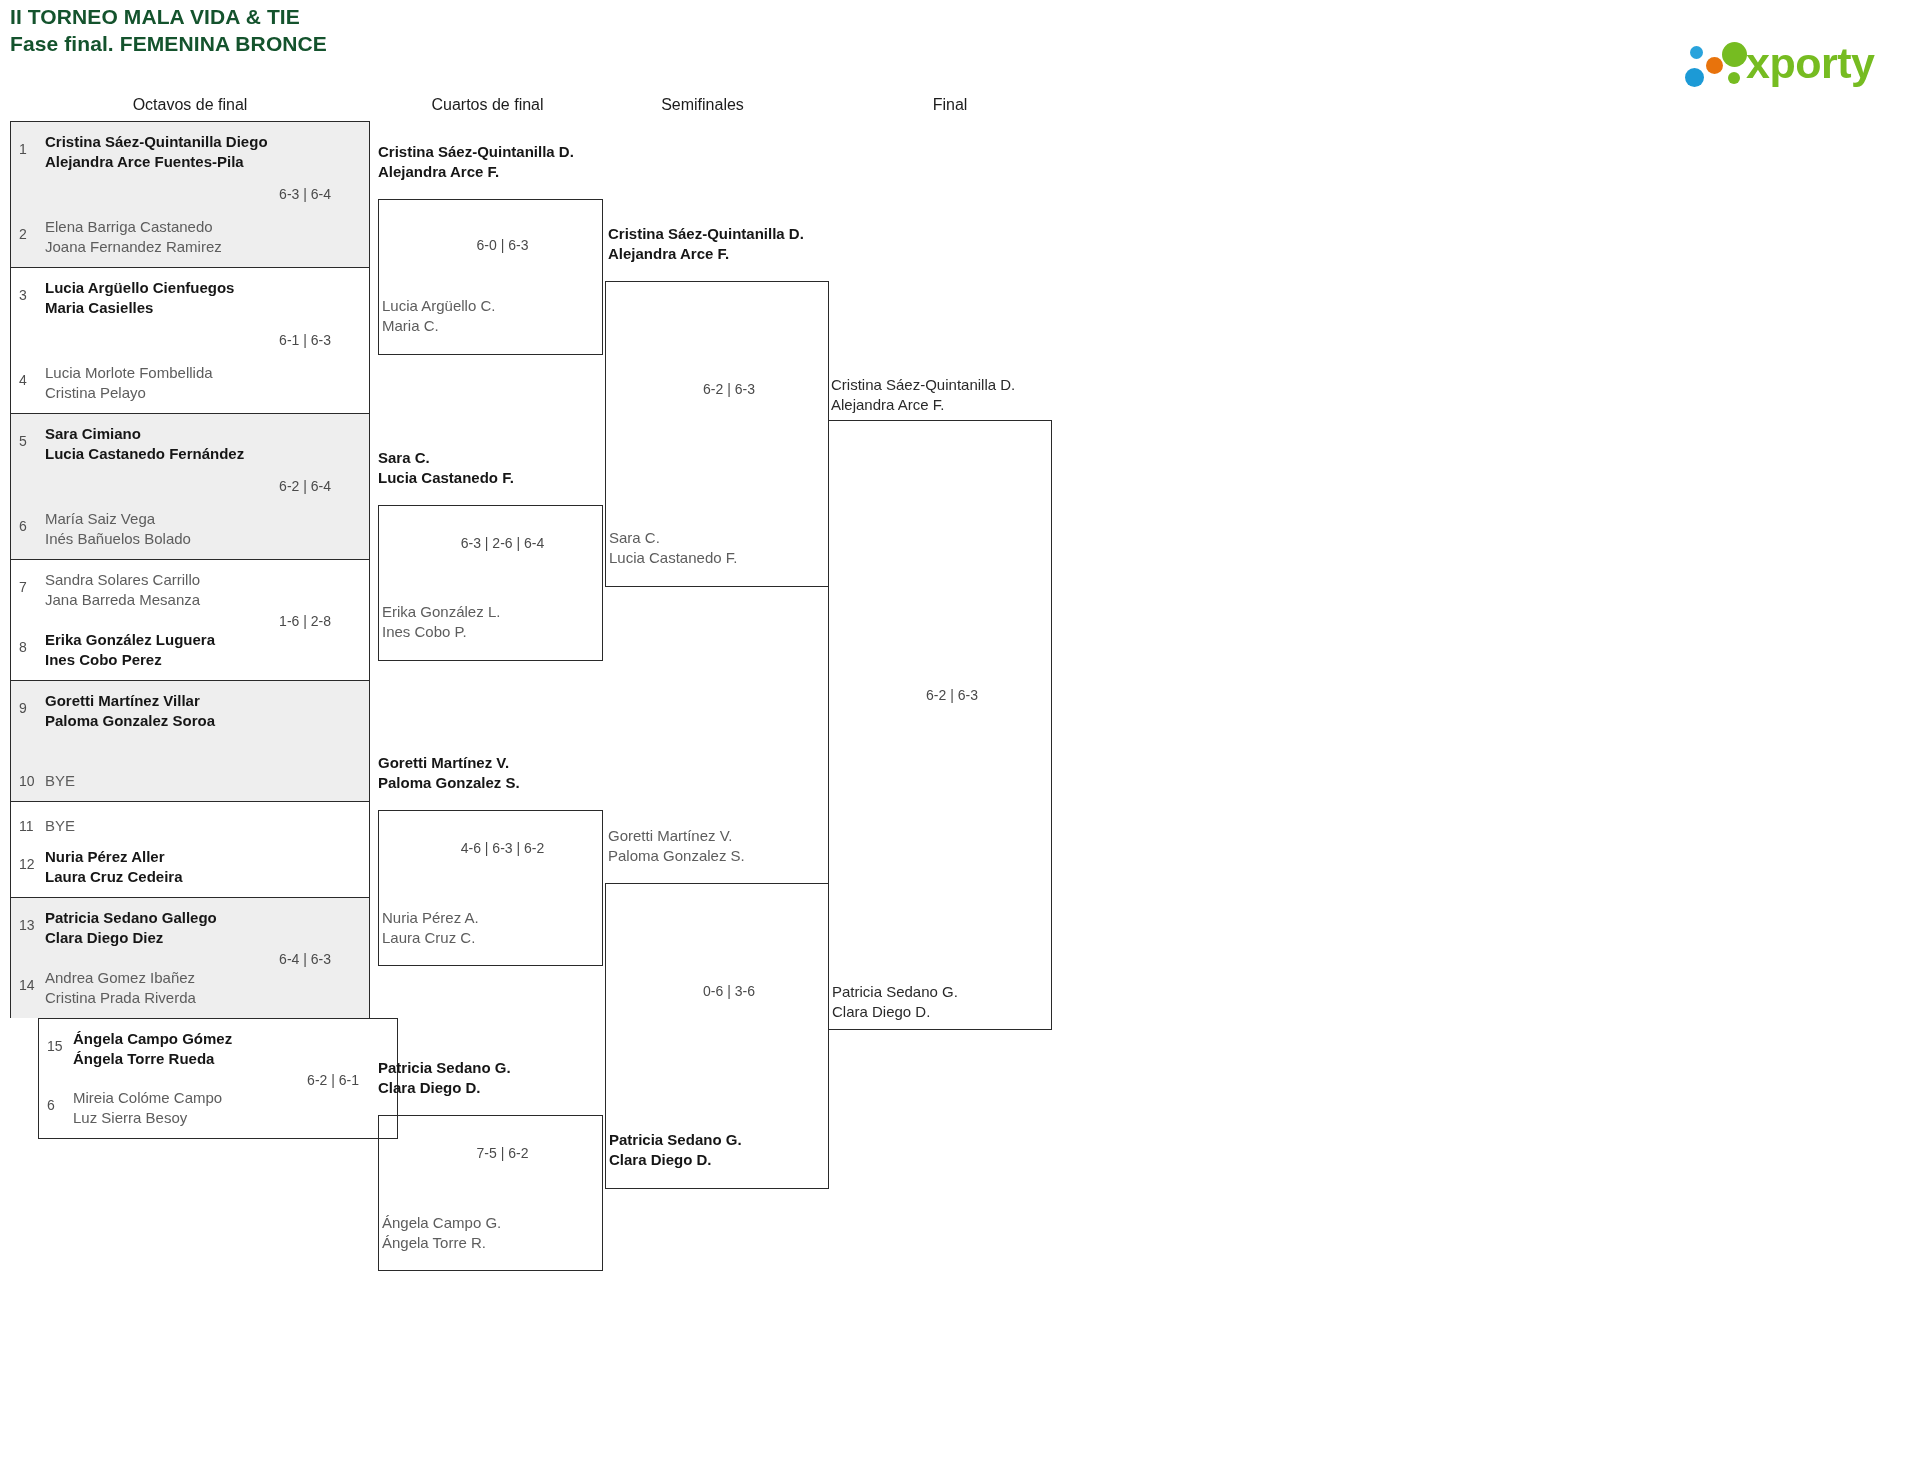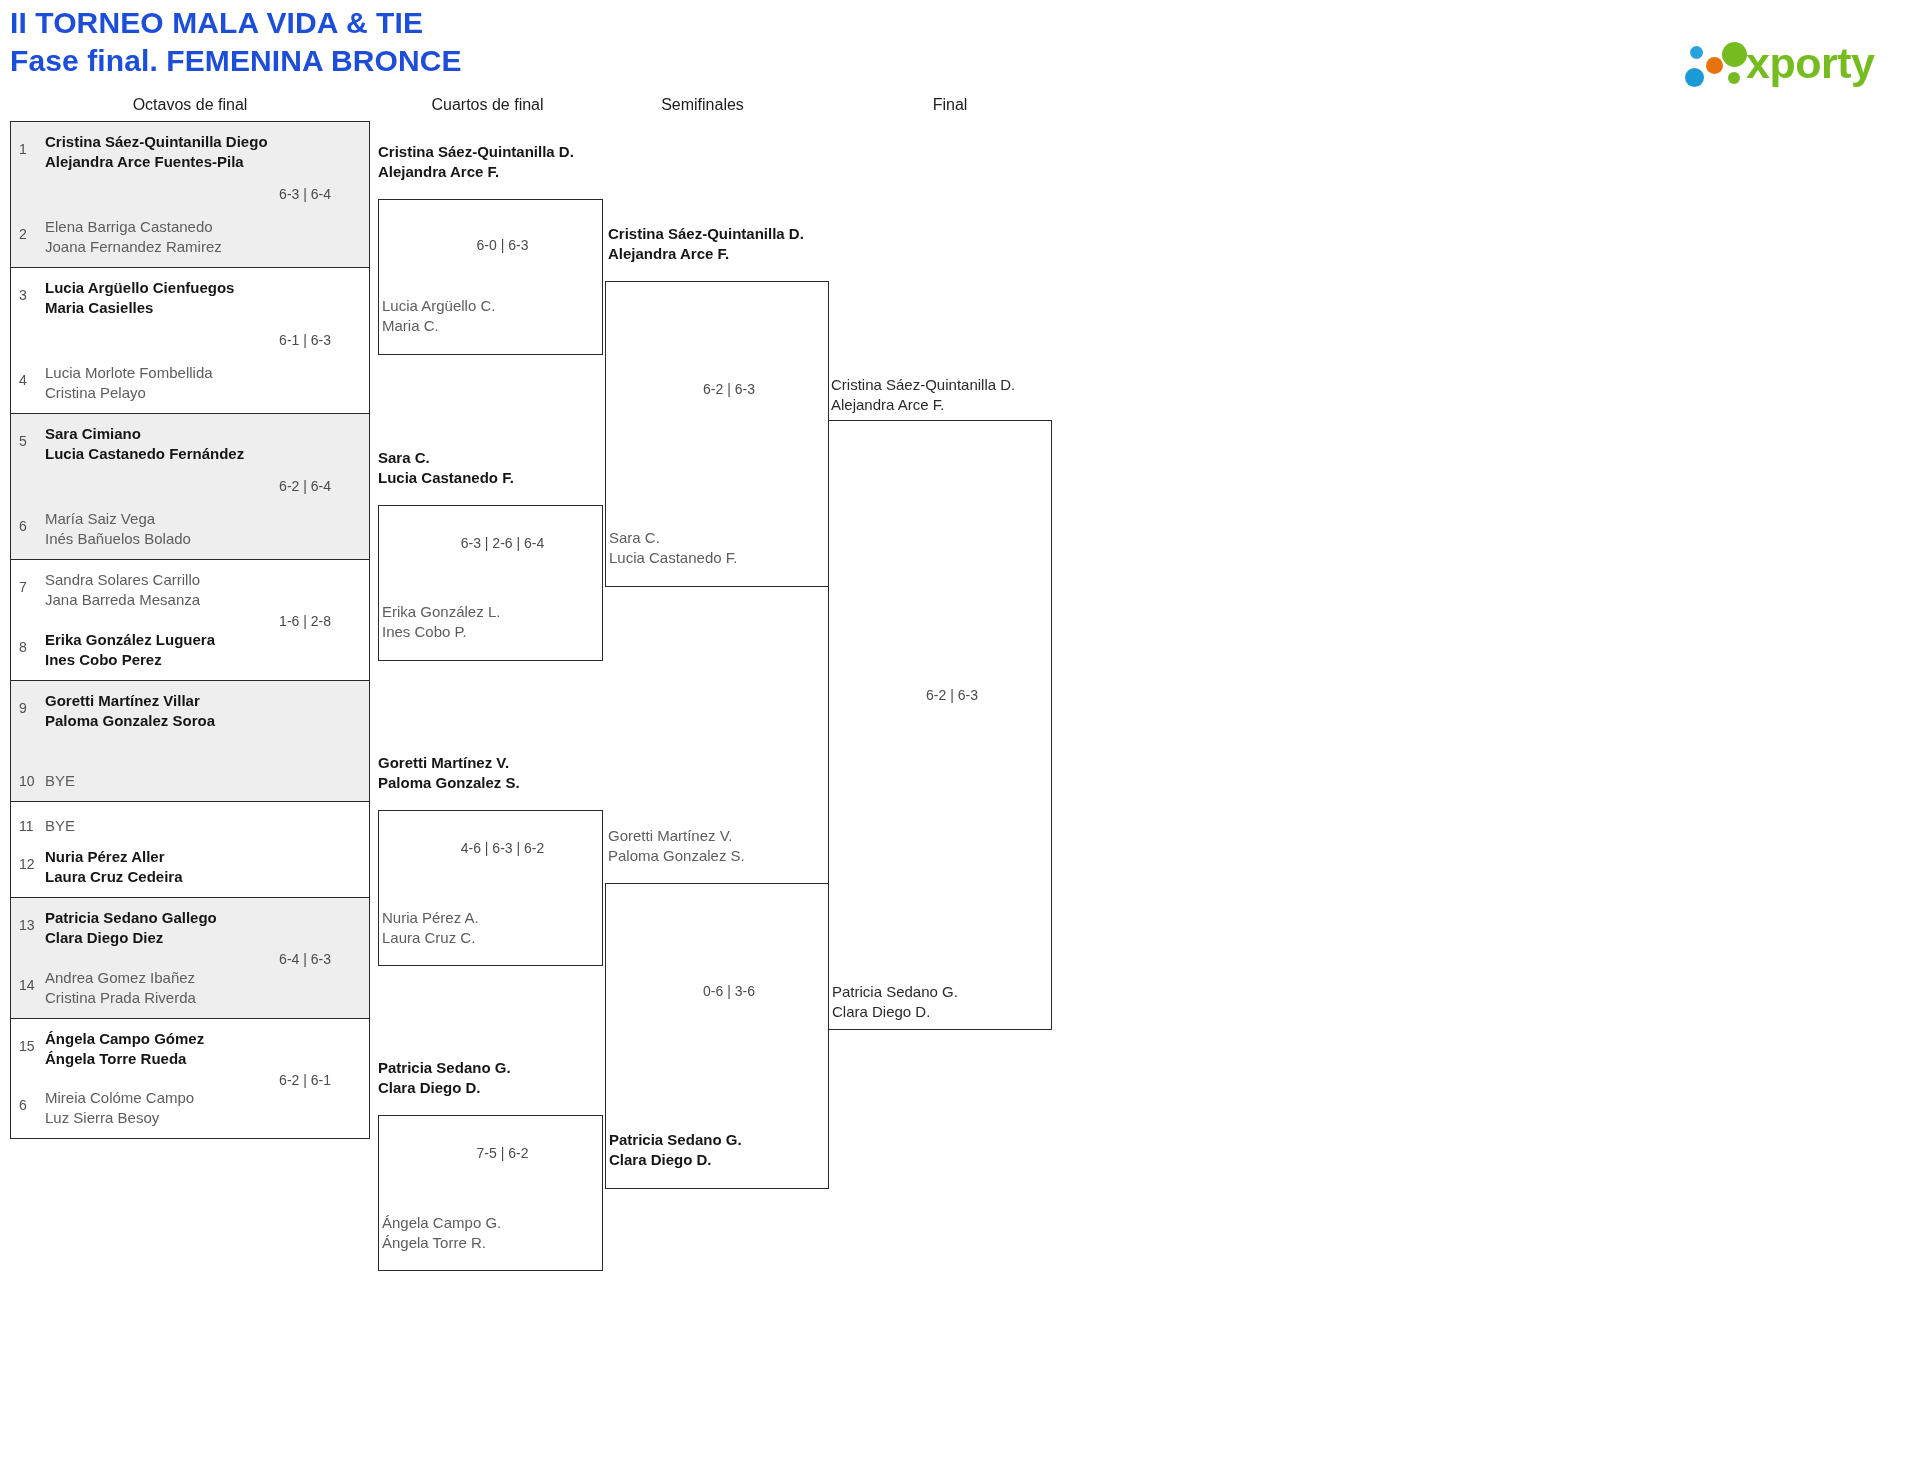--- a/index.html
+++ b/index.html
@@ -22,24 +22,24 @@
   }
 
   
   .title-block {
     position: absolute;
     left: 10px;
     top: 4px;
     line-height: 1.28;
   }
   .title-line {
-    font-size: 30px;
+    font-size: 21px;
     font-weight: 700;
     letter-spacing: 0.1px;
-    color: #1d4ed8;
+    color: #14532d;
     white-space: nowrap;
   }
 
   .logo {
     position: absolute;
     right: 16px;
     top: 8px;
     width: 220px;
     height: 52px;
     margin-top: 29px;
@@ -79,21 +79,21 @@
     top: 121px;
     width: 360px;
   }
   .r1-match {
     position: relative;
     box-sizing: border-box;
     border: 1px solid #2a2a2a;
     border-bottom: none;
     width: 360px;
   }
-  .r1-col .r1-match:last-child { border-bottom: 1px solid #2a2a2a; }
+  .r1-col .r1-match:last-child { border-bottom: 1px solid #2a2a2a; margin-left: 28px; }
   .r1-match.shaded { background: #eeeeee; }
   .r1-match.plain  { background: #ffffff; }
 
   .r1-player {
     position: absolute;
     left: 8px;
     right: 8px;
     display: flex;
     align-items: flex-start;
   }

